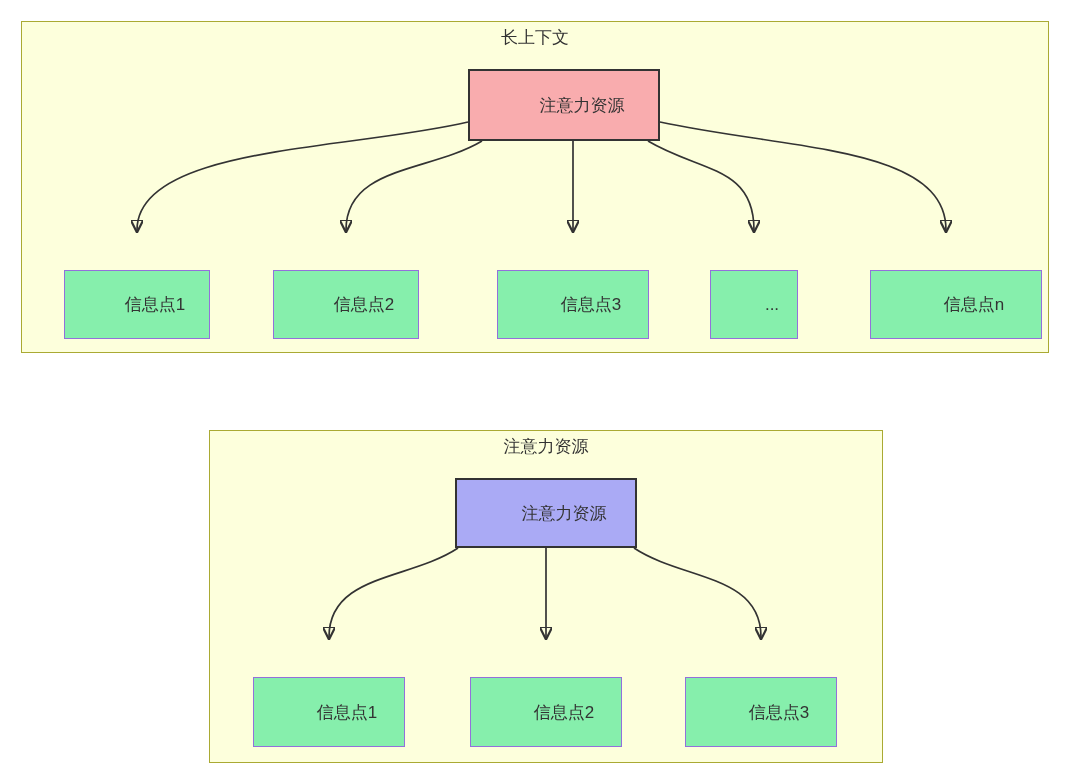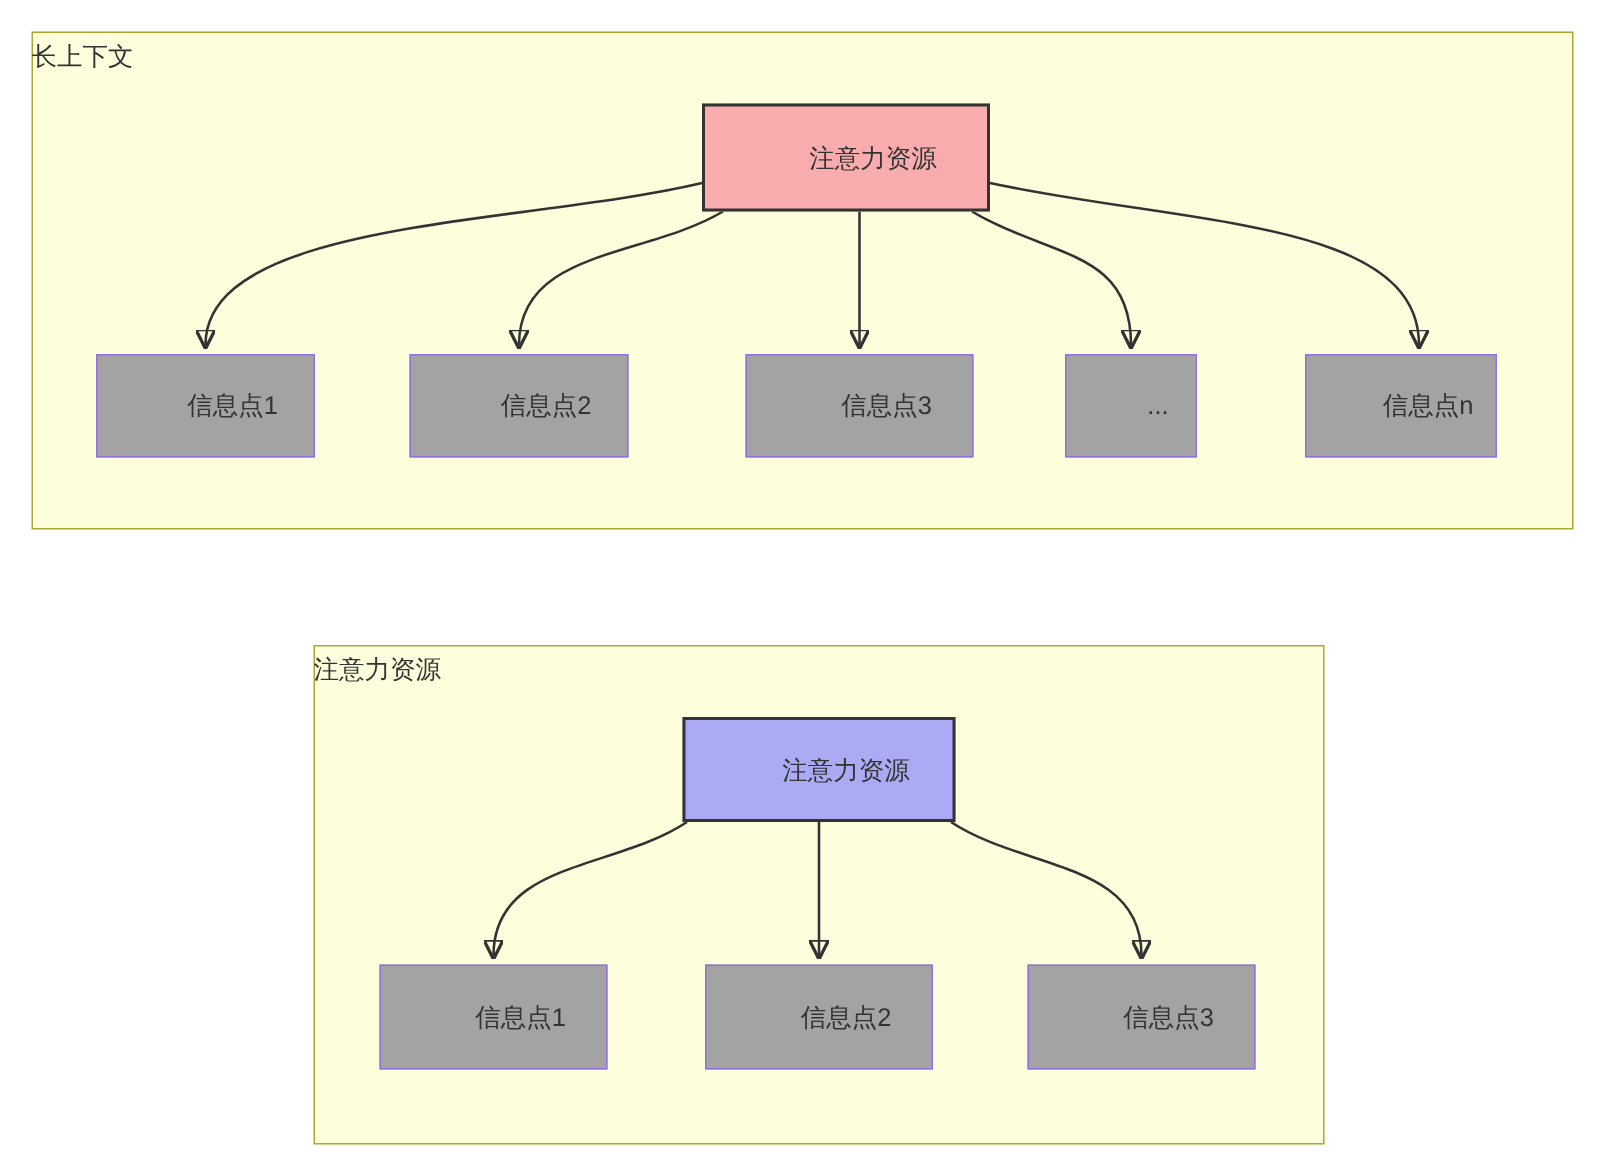--- a/index.html
+++ b/index.html
@@ -4,30 +4,30 @@
 <style>
   html,body{margin:0;padding:0;background:#ffffff;}
   .stage{
     position:relative;width:1080px;height:774px;background:#ffffff;overflow:hidden;
     font-family:"Liberation Sans","DejaVu Sans",sans-serif;color:#333333;
   }
   .cluster{
     position:absolute;background:#FDFFDC;border:1.5px solid #AAAA33;box-sizing:border-box;
   }
   .cluster-title{
-    position:absolute;text-align:left;font-size:17px;color:#333333;line-height:22px;
+    position:absolute;text-align:center;font-size:17px;color:#333333;line-height:22px;
   }
   .node{
     position:absolute;display:flex;align-items:center;justify-content:center;
     box-sizing:border-box;font-size:17px;color:#333333;text-align:center;padding-left:36px;
   }
   .root-node{border:2.5px solid #333333;}
   .root-long{background:#F9ACAE;}
   .root-short{background:#AAAAF5;}
-  .info-node{background:#a3a3a3;border:1.5px solid #9370DB;}
+  .info-node{background:#86efac;border:1.5px solid #9370DB;margin-top:34px;}
   .edges{position:absolute;left:0;top:0;pointer-events:none;}
   .edges path{fill:none;stroke:#333333;stroke-width:1.7px;}
 </style>
 </head>
 <body>
 
 <div class="stage">
 
   <div class="cluster" style="left:21px;top:21px;width:1028px;height:332px;"></div>
   <div class="cluster-title" style="left:21px;top:27px;width:1028px;">长上下文</div>
@@ -52,21 +52,21 @@
     <path d="M 546 548 L 546 637" marker-end="url(#arrow)"></path>
     <path d="M 634 548 C 682 580 761 574 761 637" marker-end="url(#arrow)"></path>
   </svg>
 
   <div class="node root-node root-long" style="left:468px;top:69px;width:192px;height:72px;">注意力资源</div>
 
   <div class="node info-node" style="left:64px;top:236px;width:146px;height:69px;">信息点1</div>
   <div class="node info-node" style="left:273px;top:236px;width:146px;height:69px;">信息点2</div>
   <div class="node info-node" style="left:497px;top:236px;width:152px;height:69px;">信息点3</div>
   <div class="node info-node" style="left:710px;top:236px;width:88px;height:69px;">...</div>
-  <div class="node info-node" style="left:870px;top:236px;width:128px;height:69px;">信息点n</div>
+  <div class="node info-node" style="left:870px;top:236px;width:172px;height:69px;">信息点n</div>
 
   <div class="node root-node root-short" style="left:455px;top:478px;width:182px;height:70px;">注意力资源</div>
 
   <div class="node info-node" style="left:253px;top:643px;width:152px;height:70px;">信息点1</div>
   <div class="node info-node" style="left:470px;top:643px;width:152px;height:70px;">信息点2</div>
   <div class="node info-node" style="left:685px;top:643px;width:152px;height:70px;">信息点3</div>
 
 </div>
 
 </body></html>

